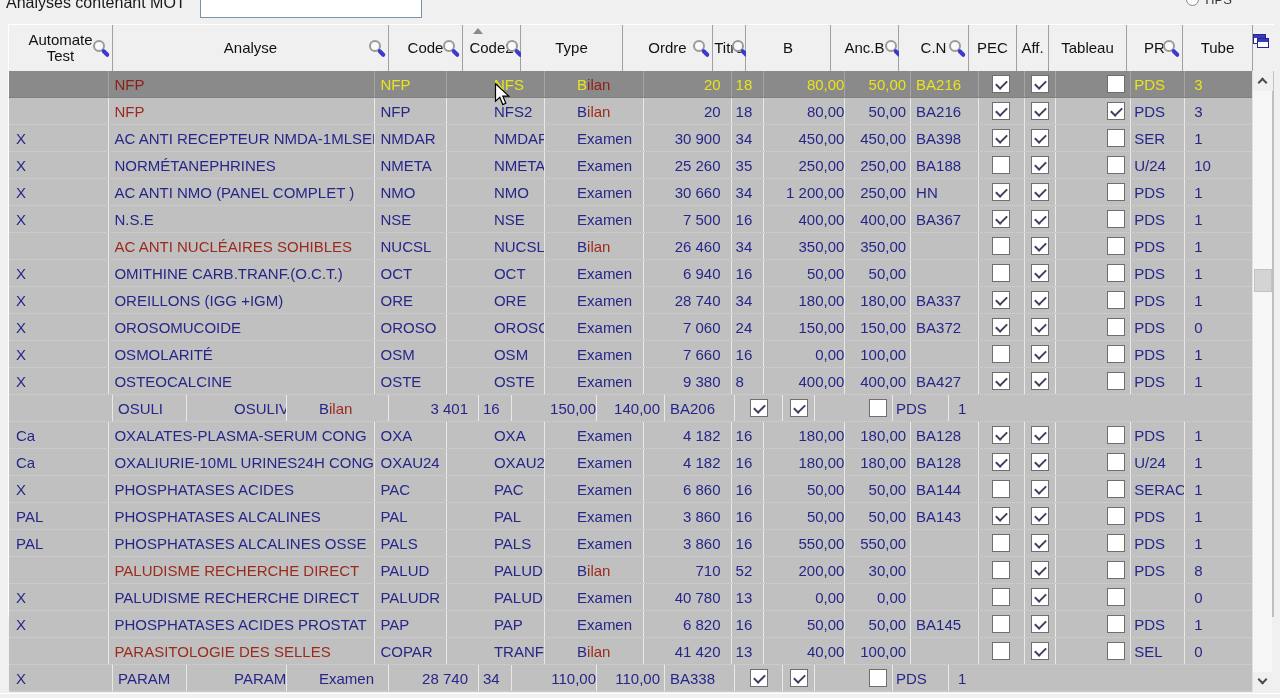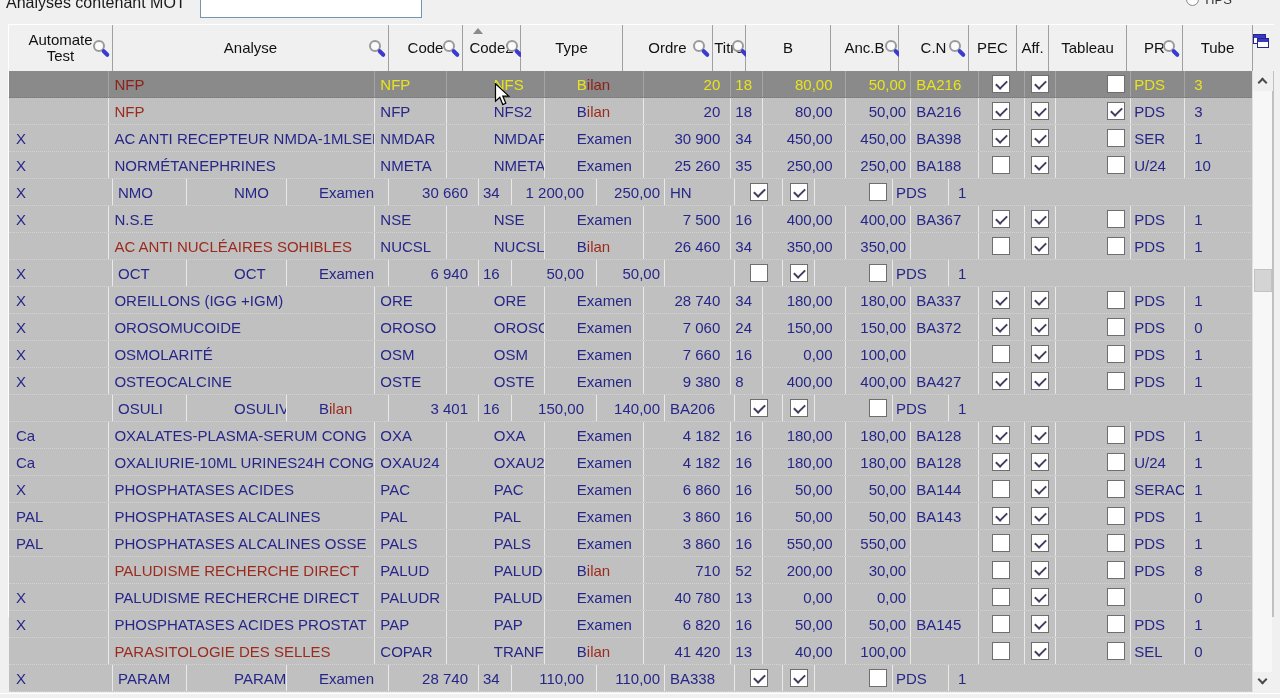--- a/index.html
+++ b/index.html
@@ -50,21 +50,21 @@
   .row.selected .cell .txt-red { color:#8f1f14; }
 
   
   .c-automate { width:104px; padding-left:7px; }
   .c-analyse  { width:276px; padding-left:5px; }
   .c-code     { width:74px;  padding-left:5px; }
   .c-code2    { width:58px;  padding-left:5px;margin-left:42px; }
   .c-type     { width:102px; padding-left:32px; }
   .c-ordre    { width:90px;  justify-content:flex-end; padding-right:10px; }
   .c-titre    { width:33px;  padding-left:4px; }
-  .c-b        { width:85px;  justify-content:flex-end; padding-right:12px; }
+  .c-b        { width:85px;  justify-content:flex-end; padding-right:0; }
   .c-ancb     { width:68px;  justify-content:flex-end; padding-right:4px; }
   .c-cn       { width:70px;  padding-left:5px; }
   .c-pec      { width:48px;  justify-content:center; }
   .c-aff      { width:32px;  justify-content:center; }
   .c-tableau  { width:78px;  justify-content:flex-end; padding-right:5px; }
   .c-pr       { width:56px;  padding-left:3px; }
   .c-tube     { width:70px;  padding-left:9px; border-right:none; }
 
   
   .h-automate { width:104px; } .h-analyse { width:276px; } .h-code { width:74px; }
@@ -277,20 +277,23 @@
           <div class="cb checked"></div>
         </div>
         <div class="cell c-tableau">
           <div class="cb"></div>
         </div>
         <div class="cell c-pr">U/24</div>
         <div class="cell c-tube">10</div>
       </div>
       <div class="row">
         <div class="cell c-automate">X</div>
+        <div class="cell c-analyse">
+          <span>AC ANTI NMO (PANEL COMPLET )</span>
+        </div>
         <div class="cell c-code">NMO</div>
         <div class="cell c-code2">NMO</div>
         <div class="cell c-type">Examen</div>
         <div class="cell c-ordre">30 660</div>
         <div class="cell c-titre">34</div>
         <div class="cell c-b">1 200,00</div>
         <div class="cell c-ancb">250,00</div>
         <div class="cell c-cn">HN</div>
         <div class="cell c-pec">
           <div class="cb checked"></div>
@@ -352,20 +355,23 @@
           <div class="cb checked"></div>
         </div>
         <div class="cell c-tableau">
           <div class="cb"></div>
         </div>
         <div class="cell c-pr">PDS</div>
         <div class="cell c-tube">1</div>
       </div>
       <div class="row">
         <div class="cell c-automate">X</div>
+        <div class="cell c-analyse">
+          <span>OMITHINE CARB.TRANF.(O.C.T.)</span>
+        </div>
         <div class="cell c-code">OCT</div>
         <div class="cell c-code2">OCT</div>
         <div class="cell c-type">Examen</div>
         <div class="cell c-ordre">6 940</div>
         <div class="cell c-titre">16</div>
         <div class="cell c-b">50,00</div>
         <div class="cell c-ancb">50,00</div>
         <div class="cell c-cn"></div>
         <div class="cell c-pec">
           <div class="cb"></div>

